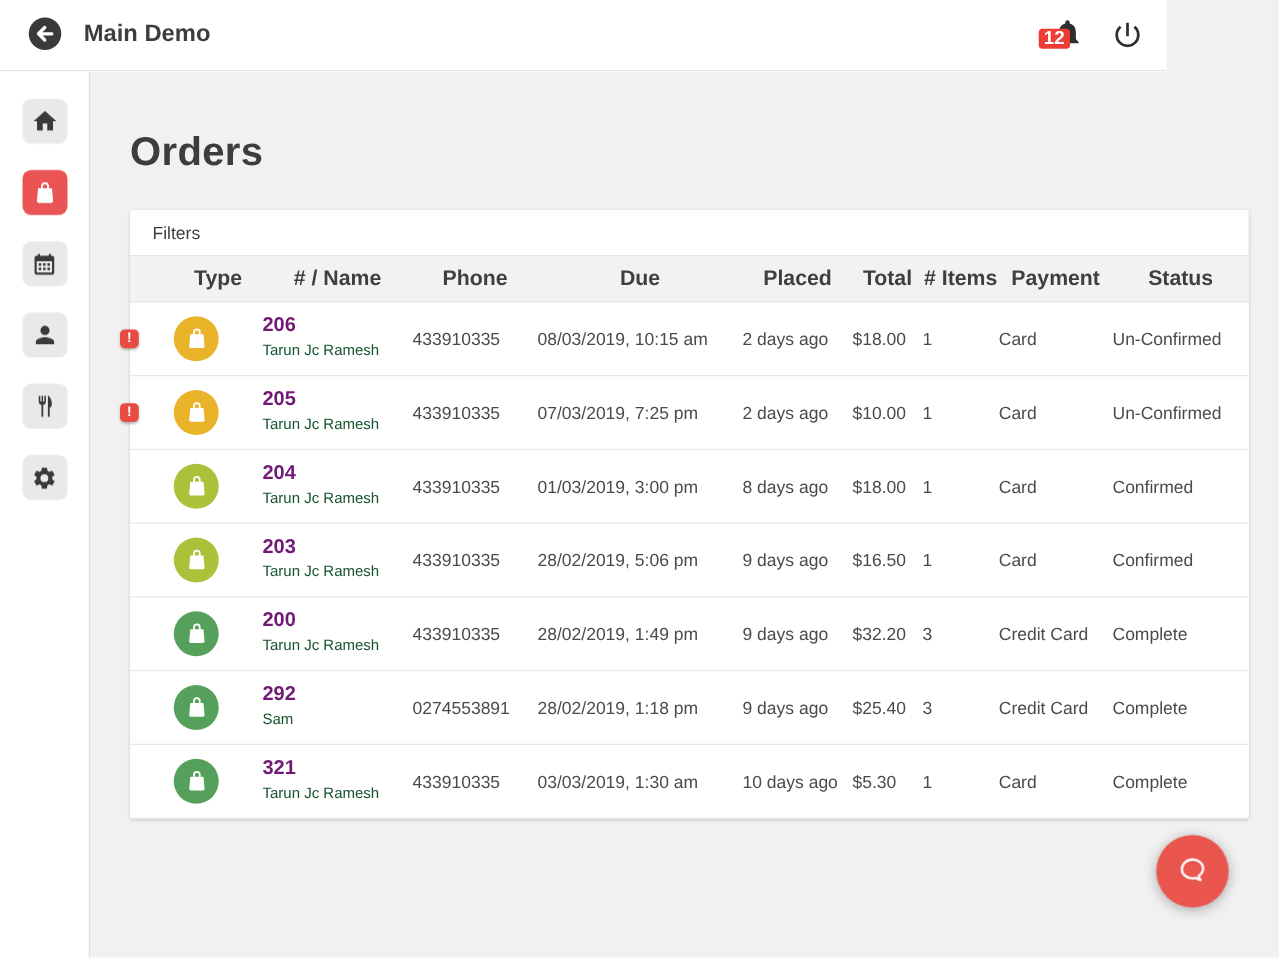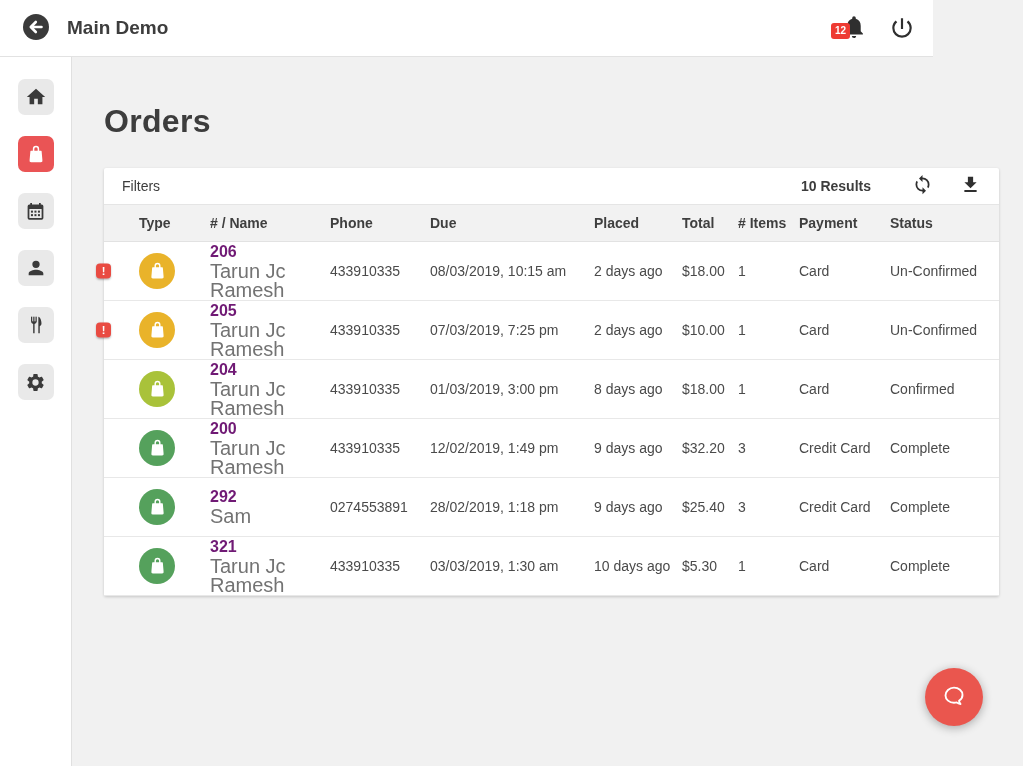--- a/index.html
+++ b/index.html
@@ -8,21 +8,21 @@
 
   
   .topbar { position:fixed; top:0; left:0; width:933px; height:57px; background:#ffffff;
     border-bottom:1px solid #e2e2e2; display:flex; align-items:center; z-index:30; }
   .back-btn { width:28px; height:28px; margin-left:22px; border:none; background:transparent;
     cursor:pointer; display:flex; align-items:center; justify-content:center; }
   .topbar-title { margin-left:17px; font-size:19px; font-weight:700; color:#3d3d3d; }
   .topbar-right { margin-left:auto; display:flex; align-items:center; gap:22px; padding-right:18px; }
   .bell-wrap { position:relative; width:26px; height:28px; cursor:pointer; }
   .notif-badge { position:absolute; left:-10px; top:9px; background:#ee3b33; color:#fff;
-    font-size:10px; font-weight:700; padding:2px 4px; border-radius:3px; line-height:12px; }
+    font-size:15px; font-weight:700; padding:2px 4px; border-radius:3px; line-height:12px; }
   .power-btn { width:26px; height:26px; border:none; background:transparent; cursor:pointer; padding:0; }
 
   
   .sidebar { position:fixed; top:57px; left:0; width:72px; height:709px; background:#ffffff;
     border-right:1px solid #e0e0e0; display:flex; flex-direction:column; align-items:center;
     padding-top:22px; gap:21px; z-index:20; }
   .side-btn { width:36px; height:36px; border-radius:7px; background:#e9e9e9; border:none;
     display:flex; align-items:center; justify-content:center; cursor:pointer; color:#3a3a3a; }
   .side-btn.active { background:#ea5455; color:#ffffff; }
   .side-btn svg { display:block; }
@@ -37,32 +37,32 @@
   .filters-bar { height:37px; display:flex; align-items:center; padding:0 18px;
     border-bottom:1px solid #e5e5e5; }
   .filters-label { font-size:14px; font-weight:400; color:#3d3d3d; }
   .filters-right { margin-left:auto; display:flex; align-items:center; gap:26px; }
   .results-label { font-size:14px; font-weight:700; color:#3d3d3d; margin-right:14px; }
   .icon-btn { border:none; background:transparent; cursor:pointer; padding:0; width:22px; height:22px;
     color:#2f2f2f; display:flex; align-items:center; justify-content:center; }
 
   table { width:100%; border-collapse:collapse; table-layout:fixed; }
   thead tr { height:36px; background:#f2f2f2; border-bottom:1px solid #e2e2e2; }
-  th { font-size:14px; font-weight:700; color:#3f3f3f; text-align:left; padding:0; }
+  th { font-size:17px; font-weight:700; color:#3f3f3f; text-align:center; padding:0; }
   tbody tr { height:59px; border-bottom:1px solid #e8e8e8; background:#ffffff; }
   td { font-size:14px; color:#4a4a4a; padding:0; vertical-align:middle; }
   .cell-type { position:relative; }
   .type-circle { width:36px; height:36px; border-radius:50%; margin-left:35px;
     display:flex; align-items:center; justify-content:center; }
   .alert-badge { position:absolute; left:-8px; top:50%; transform:translateY(-50%);
     width:15px; height:15px; background:#e94b42; border-radius:4px; color:#ffffff;
     font-size:11px; font-weight:700; display:flex; align-items:center; justify-content:center;
     box-shadow:0 1px 2px rgba(0,0,0,0.25); }
   .order-number { font-size:16px; font-weight:700; color:#701a75; line-height:20px; }
-  .order-name { font-size:20px; color:#737373; line-height:19px; }
+  .order-name { font-size:12px; color:#14532d; line-height:19px; }
 
   
   .chat-btn { position:fixed; left:925px; top:668px; width:58px; height:58px; border-radius:50%;
     background:#ea564e; border:none; cursor:pointer; box-shadow:0 2px 10px rgba(0,0,0,0.3);
     display:flex; align-items:center; justify-content:center; z-index:40; }
 </style>
 </head>
 <body>
 
 <header class="topbar">
@@ -152,37 +152,20 @@
     </span>
   </button>
 </nav>
 
 <main class="main">
   <h1 class="page-title">Orders</h1>
 
   <section class="card">
     <div class="filters-bar">
       <span class="filters-label">Filters</span>
-      <div class="filters-right">
-        <span class="results-label">10 Results</span>
-        <button class="icon-btn">
-          <span>
-            <svg viewBox="0 0 24 24" width="21" height="21">
-                <path fill="currentColor" d="M12 4V1L8 5l4 4V6a6 6 0 0 1 6 6c0 1.01-.25 1.97-.7 2.8l1.46 1.46A7.93 7.93 0 0 0 20 12a8 8 0 0 0-8-8zm0 14a6 6 0 0 1-6-6c0-1.01.25-1.97.7-2.8L5.24 7.74A7.93 7.93 0 0 0 4 12a8 8 0 0 0 8 8v3l4-4-4-4v3z"></path>
-              </svg>
-          </span>
-        </button>
-        <button class="icon-btn">
-          <span>
-            <svg viewBox="0 0 24 24" width="21" height="21">
-                <path fill="currentColor" d="M19 9.3h-4V3H9v6.3H5l7 7 7-7zM5 18.2v2.3h14v-2.3H5z"></path>
-              </svg>
-          </span>
-        </button>
-      </div>
     </div>
 
     <table>
       <colgroup>
         <col style="width:106px">
           <col style="width:120px">
           <col style="width:100px">
         <col style="width:164px">
           <col style="width:88px">
           <col style="width:56px">
@@ -263,38 +246,59 @@
     </td>
     <td>433910335</td>
     <td>01/03/2019, 3:00 pm</td>
     <td>8 days ago</td>
     <td>$18.00</td>
     <td>1</td>
     <td>Card</td>
     <td>Confirmed</td>
   </tr>
 
+  <tr>
+    <td class="cell-type">
+
+      <span class="type-circle" style="background: rgb(169, 194, 58);">
+        <svg viewBox="0 0 24 24" width="19" height="19">
+                  <path fill="#ffffff" fill-rule="evenodd" d="M8.2 8V6a3.8 3.8 0 1 1 7.6 0v2h2.3c.32 0 .6.25.64.56l.96 11A2 2 0 0 1 17.7 22H6.3a2 2 0 0 1-2-2.44l.96-11A.64.64 0 0 1 5.9 8h2.3zm1.8 0h4V6a2 2 0 1 0-4 0v2z"></path>
+                </svg>
+      </span>
+    </td>
+    <td>
+      <div class="order-number">203</div>
+      <div class="order-name">Tarun Jc Ramesh</div>
+    </td>
+    <td>433910335</td>
+    <td>28/02/2019, 5:06 pm</td>
+    <td>9 days ago</td>
+    <td>$16.50</td>
+    <td>1</td>
+    <td>Card</td>
+    <td>Confirmed</td>
+  </tr>
 
 
 
   <tr>
     <td class="cell-type">
 
       <span class="type-circle" style="background: rgb(85, 161, 92);">
         <svg viewBox="0 0 24 24" width="19" height="19">
                   <path fill="#ffffff" fill-rule="evenodd" d="M8.2 8V6a3.8 3.8 0 1 1 7.6 0v2h2.3c.32 0 .6.25.64.56l.96 11A2 2 0 0 1 17.7 22H6.3a2 2 0 0 1-2-2.44l.96-11A.64.64 0 0 1 5.9 8h2.3zm1.8 0h4V6a2 2 0 1 0-4 0v2z"></path>
                 </svg>
       </span>
     </td>
     <td>
       <div class="order-number">200</div>
       <div class="order-name">Tarun Jc Ramesh</div>
     </td>
     <td>433910335</td>
-    <td>12/02/2019, 1:49 pm</td>
+    <td>28/02/2019, 1:49 pm</td>
     <td>9 days ago</td>
     <td>$32.20</td>
     <td>3</td>
     <td>Credit Card</td>
     <td>Complete</td>
   </tr>
 
   <tr>
     <td class="cell-type">
 

